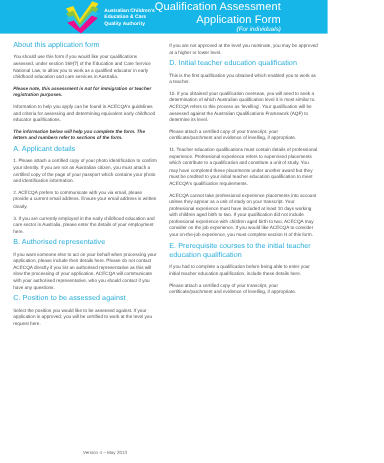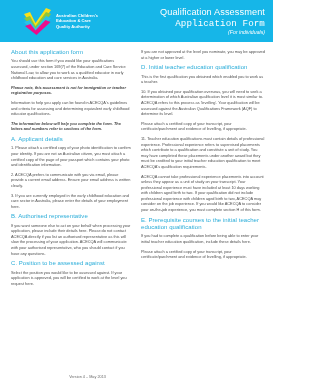--- a/index.html
+++ b/index.html
@@ -17,25 +17,25 @@
     position: relative;
     width: 273px;
     height: 386px;
     background: #ffffff;
     box-sizing: border-box;
   }
 
   
   .header {
     position: relative;
-    height: 42px;
+    height: 28px;
     background: #16b6e8;
     display: flex;
     align-items: center;
-    justify-content: space-between;
+    justify-content: center;
     padding: 0 8px 0 22px;
     box-sizing: border-box;
   }
   .brand {
     display: flex;
     align-items: center;
     gap: 4px;
   }
   .logo-mark {
     width: 30px;
@@ -57,21 +57,20 @@
   }
   .title-line1 {
     font-size: 9.2px;
     line-height: 11px;
     letter-spacing: 0.1px;
   }
   .title-line2 {
     font-size: 9.2px;
     line-height: 11px;
     letter-spacing: 0.1px;
-    font-family: Liberation Mono, monospace;
   }
   .title-line3 {
     font-size: 5.2px;
     line-height: 7px;
     font-style: italic;
   }
 
   
   .columns {
     display: flex;

